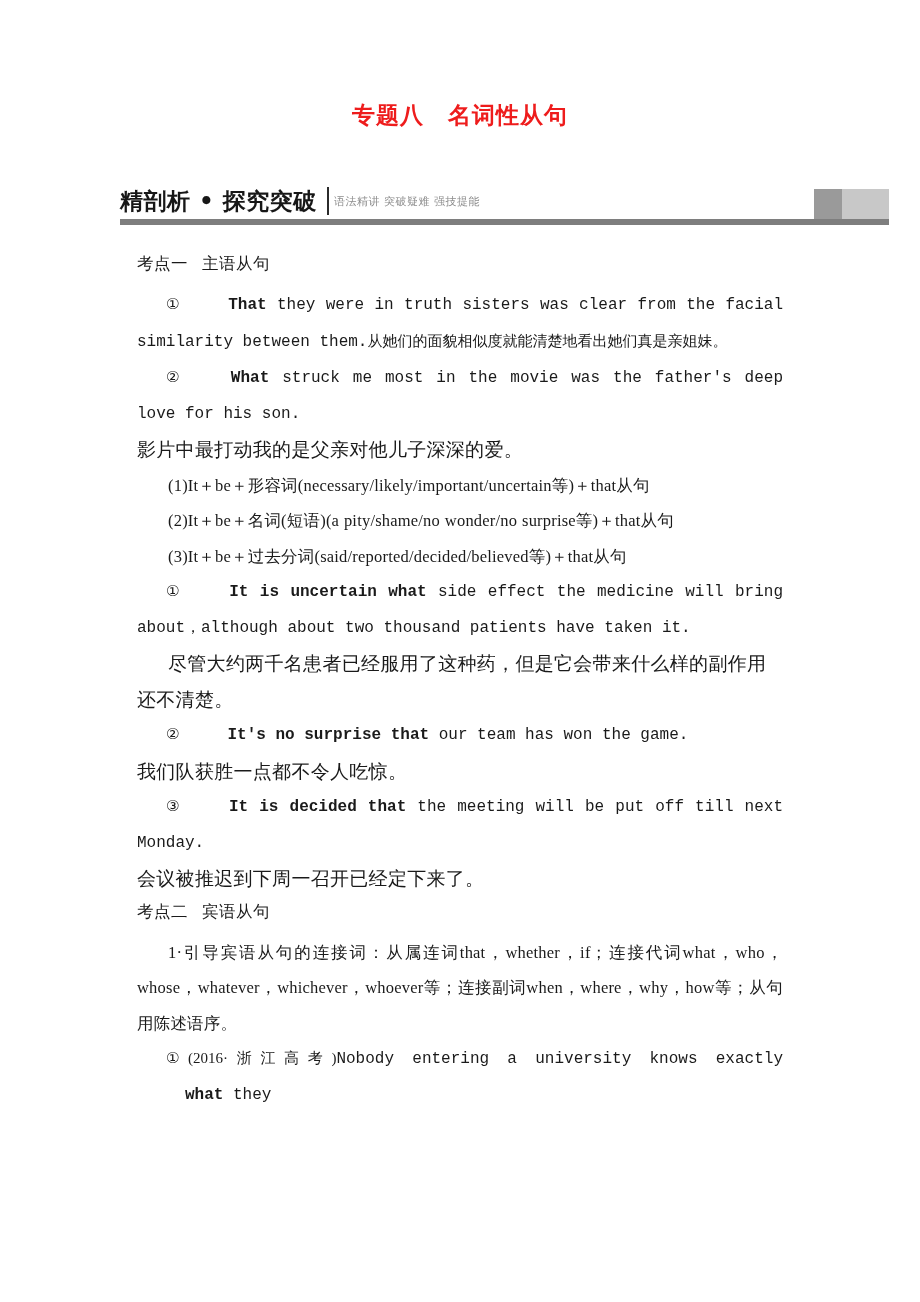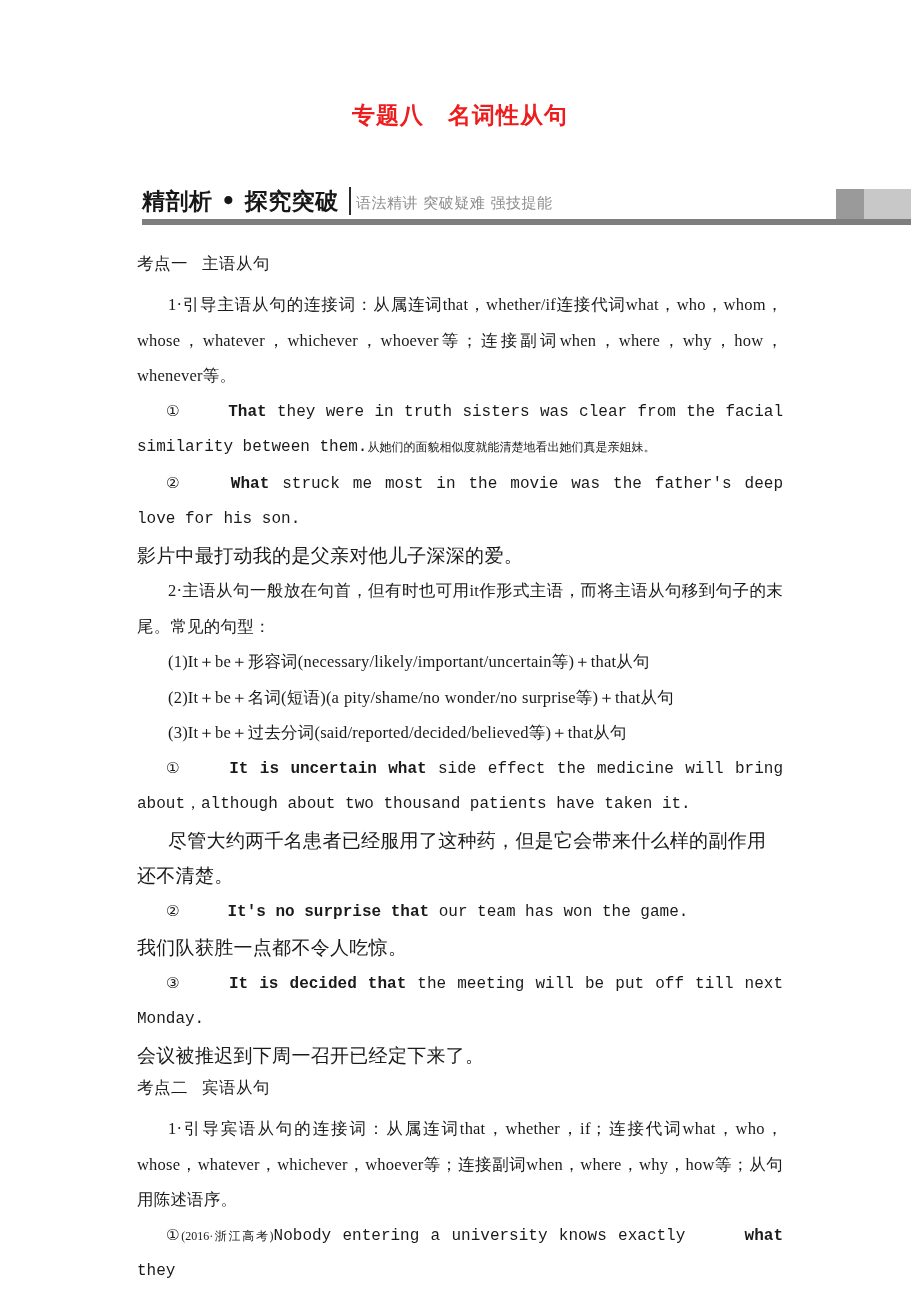--- a/index.html
+++ b/index.html
@@ -34,21 +34,21 @@
     color: #ee1c1c;
     font-size: 23px;
     font-weight: bold;
     letter-spacing: 1px;
     font-family: "DejaVu Sans", "Liberation Sans", sans-serif;
   }
 
   
   .section-band {
     position: absolute;
-    left: 142px;
+    left: 120px;
     top: 186px;
     width: 769px;
     height: 46px;
   }
   .band-title {
     position: absolute;
     left: 0;
     top: 0px;
     font-size: 23px;
     font-weight: bold;
@@ -62,21 +62,21 @@
     left: 207px;
     top: 1px;
     width: 2px;
     height: 28px;
     background: #2b2b2b;
   }
   .band-sub {
     position: absolute;
     left: 214px;
     top: 8px;
-    font-size: 15px;
+    font-size: 11px;
     color: #8d8d8d;
     font-family: "DejaVu Sans", "Liberation Sans", sans-serif;
     letter-spacing: 0.5px;
     white-space: nowrap;
   }
   .band-rule {
     position: absolute;
     left: 0;
     top: 33px;
     width: 769px;
@@ -150,21 +150,21 @@
     letter-spacing: 0.3px;
   }
   p.cn.indent { text-indent: 31px; }
 
   .circ {
     font-family: "DejaVu Sans", "Liberation Sans", sans-serif;
     font-size: 15px;
   }
   .serif-in-mono {
     font-family: "Liberation Serif", "DejaVu Serif", serif;
-    font-size: 12px;
+    font-size: 15px;
   }
 </style>
 </head>
 <body>
 
 <div class="page">
 
   <div class="doc-title">专题八　名词性从句</div>
 
   <div class="section-band">
@@ -175,28 +175,26 @@
       <div class="band-block-dark"></div>
       <div class="band-block-light"></div>
     </div>
     <div class="band-rule"></div>
   </div>
 
   <div class="content">
 
     <div class="kaodian"><span>考点一</span><span class="gap"></span><span>主语从句</span></div>
 
-    <p class="para indent">1·引导主语从句的连接词：从属连词that，whether/if连接代词what，who，whom，whose，whatever，whichever，whoever等；连接副词when，where，why，how，whenever等。</p>
 
     <p class="mono indent"><span class="circ">①</span><b>That</b><span> they were in truth sisters was clear from the facial similarity between them.</span><span class="serif-in-mono">从她们的面貌相似度就能清楚地看出她们真是亲姐妹。</span></p>
 
     <p class="mono indent"><span class="circ">②</span><b>What</b><span> struck me most in the movie was the father's deep love for his son.</span></p>
     <p class="cn">影片中最打动我的是父亲对他儿子深深的爱。</p>
 
-    <p class="para indent">2·主语从句一般放在句首，但有时也可用it作形式主语，而将主语从句移到句子的末尾。常见的句型：</p>
 
     <p class="para indent">(1)It＋be＋形容词(necessary/likely/important/uncertain等)＋that从句</p>
     <p class="para indent">(2)It＋be＋名词(短语)(a pity/shame/no wonder/no surprise等)＋that从句</p>
     <p class="para indent">(3)It＋be＋过去分词(said/reported/decided/believed等)＋that从句</p>
 
     <p class="mono indent"><span class="circ">①</span><b>It is uncertain what</b><span> side effect the medicine will bring about，although about two thousand patients have taken it.</span></p>
     <p class="cn indent">尽管大约两千名患者已经服用了这种药，但是它会带来什么样的副作用还不清楚。</p>
 
     <p class="mono indent"><span class="circ">②</span><b>It's no surprise that</b><span> our team has won the game.</span></p>
     <p class="cn">我们队获胜一点都不令人吃惊。</p>

